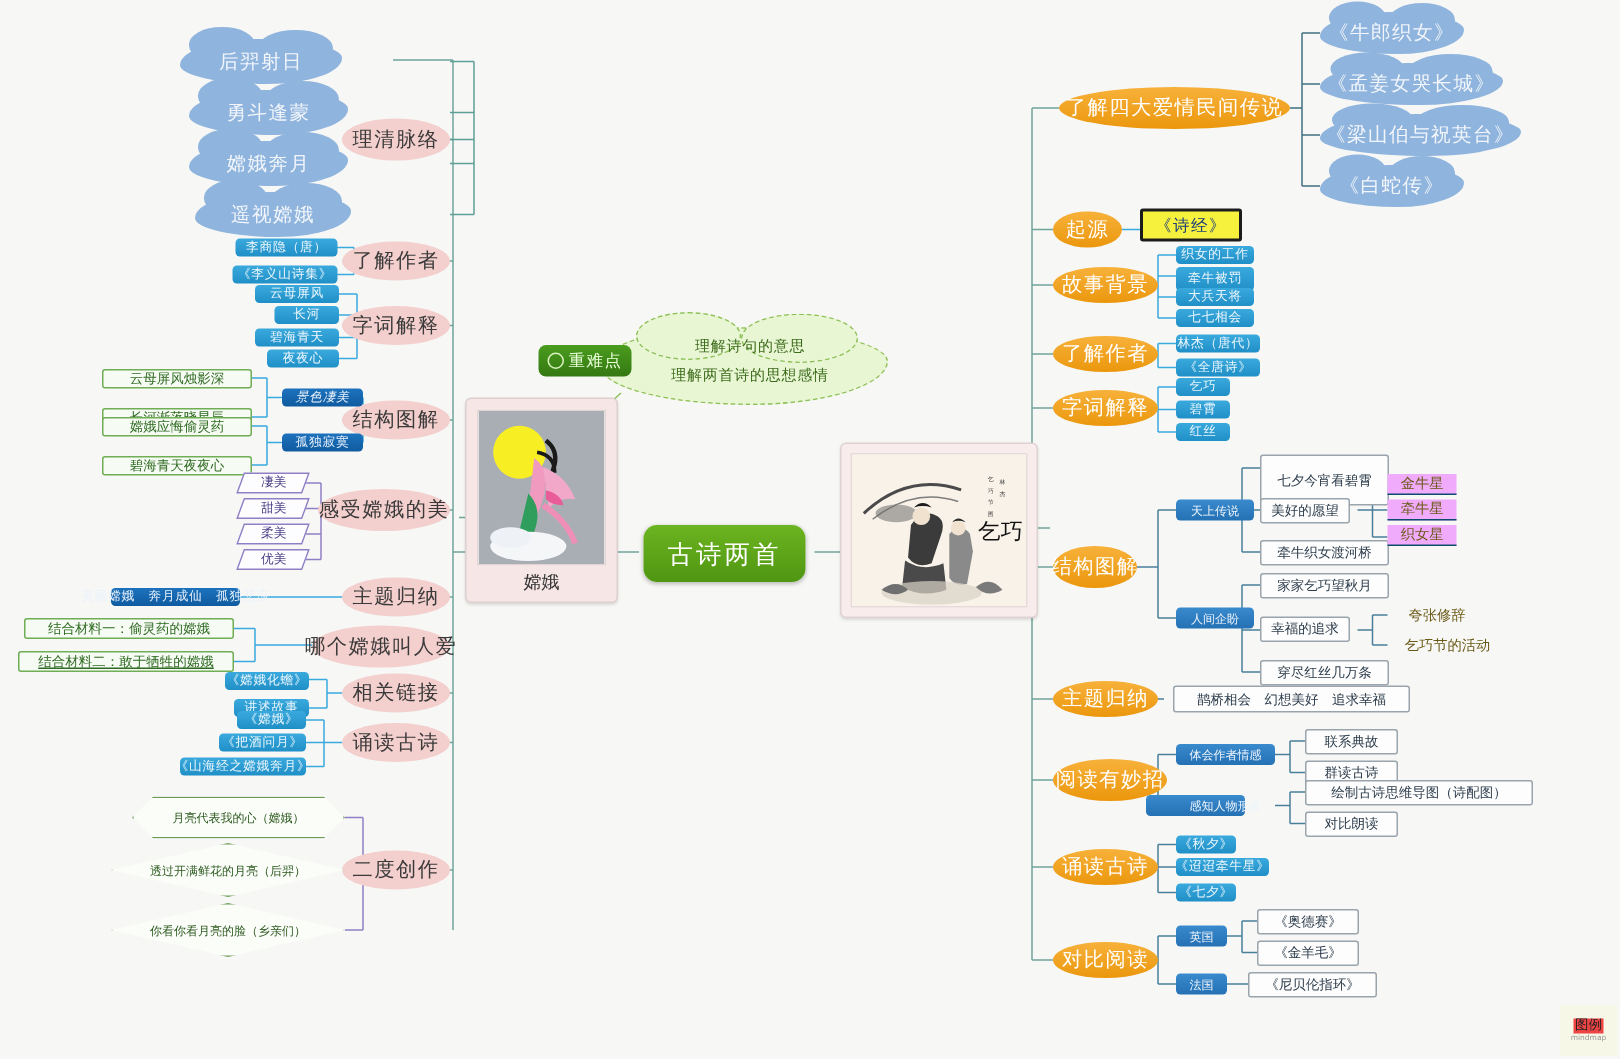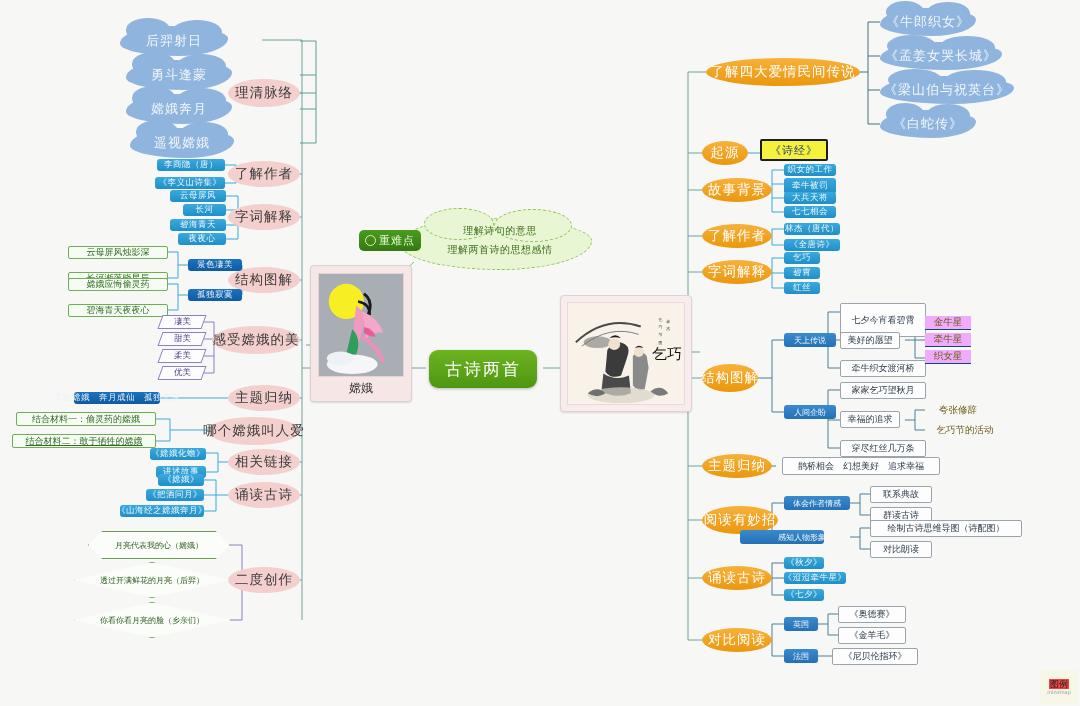--- a/index.html
+++ b/index.html
@@ -407,21 +407,21 @@
   <div class="node blue" style="left:157px;top:159px;width:68px;height:12px;">李商隐（唐）</div>
   <div class="node blue" style="left:155px;top:177px;width:70px;height:12px;">《李义山诗集》</div>
 
   <div class="node pink" style="left:228px;top:204px;width:72px;height:26px;">字词解释</div>
   <div class="node blue" style="left:170px;top:190px;width:56px;height:12px;">云母屏风</div>
   <div class="node blue" style="left:183px;top:204px;width:43px;height:12px;">长河</div>
   <div class="node blue" style="left:170px;top:219px;width:56px;height:12px;">碧海青天</div>
   <div class="node blue" style="left:178px;top:233px;width:48px;height:12px;">夜夜心</div>
 
   <div class="node pink" style="left:228px;top:267px;width:72px;height:26px;">结构图解</div>
-  <div class="node bluedark" style="left:188px;top:259px;width:54px;height:12px;">景色凄美</div>
+  <div class="node bluedark" style="left:188px;top:259px;width:54px;height:12px;font-style:italic;">景色凄美</div>
   <div class="node bluedark" style="left:188px;top:289px;width:54px;height:12px;">孤独寂寞</div>
   <div class="node greenbox" style="left:68px;top:246px;width:100px;height:13px;">云母屏风烛影深</div>
   <div class="node greenbox" style="left:68px;top:272px;width:100px;height:13px;">长河渐落晓星辰</div>
   <div class="node greenbox" style="left:68px;top:278px;width:100px;height:13px;">嫦娥应悔偷灵药</div>
   <div class="node greenbox" style="left:68px;top:304px;width:100px;height:13px;">碧海青天夜夜心</div>
 
   <div class="node pink" style="left:212px;top:326px;width:88px;height:28px;">感受嫦娥的美</div>
   <div class="para node" style="left:160px;top:315px;width:44px;height:14px;">
     <span>凄美</span>
     </div>
@@ -503,21 +503,21 @@
   <div class="node greybox" style="left:840px;top:411px;width:60px;height:17px;">幸福的追求</div>
   <div class="node greybox" style="left:840px;top:440px;width:86px;height:17px;">穿尽红丝几万条</div>
   <div class="node creamplain" style="left:925px;top:403px;width:66px;height:14px;">夸张修辞</div>
   <div class="node creamplain" style="left:925px;top:423px;width:80px;height:14px;">乞巧节的活动</div>
 
   <div class="node orange" style="left:702px;top:454px;width:70px;height:24px;">主题归纳</div>
   <div class="node greybox" style="left:782px;top:457px;width:158px;height:18px;">鹊桥相会　幻想美好　追求幸福</div>
 
   <div class="node orange" style="left:702px;top:506px;width:76px;height:28px;">阅读有妙招</div>
   <div class="node bluemid" style="left:784px;top:496px;width:66px;height:14px;">体会作者情感</div>
-  <div class="node bluemid" style="left:740px;top:530px;width:84px;height:14px;padding-left:40px;">感知人物形象</div>
+  <div class="node bluemid" style="left:764px;top:530px;width:66px;height:14px;padding-left:40px;">感知人物形象</div>
   <div class="node greybox" style="left:870px;top:486px;width:62px;height:17px;">联系典故</div>
   <div class="node greybox" style="left:870px;top:507px;width:62px;height:17px;">群读古诗</div>
   <div class="node greybox" style="left:870px;top:520px;width:152px;height:17px;">绘制古诗思维导图（诗配图）</div>
   <div class="node greybox" style="left:870px;top:541px;width:62px;height:17px;">对比朗读</div>
 
   <div class="node orange" style="left:702px;top:566px;width:70px;height:24px;">诵读古诗</div>
   <div class="node blue" style="left:784px;top:557px;width:40px;height:12px;">《秋夕》</div>
   <div class="node blue" style="left:784px;top:572px;width:62px;height:12px;">《迢迢牵牛星》</div>
   <div class="node blue" style="left:784px;top:589px;width:40px;height:12px;">《七夕》</div>
 

